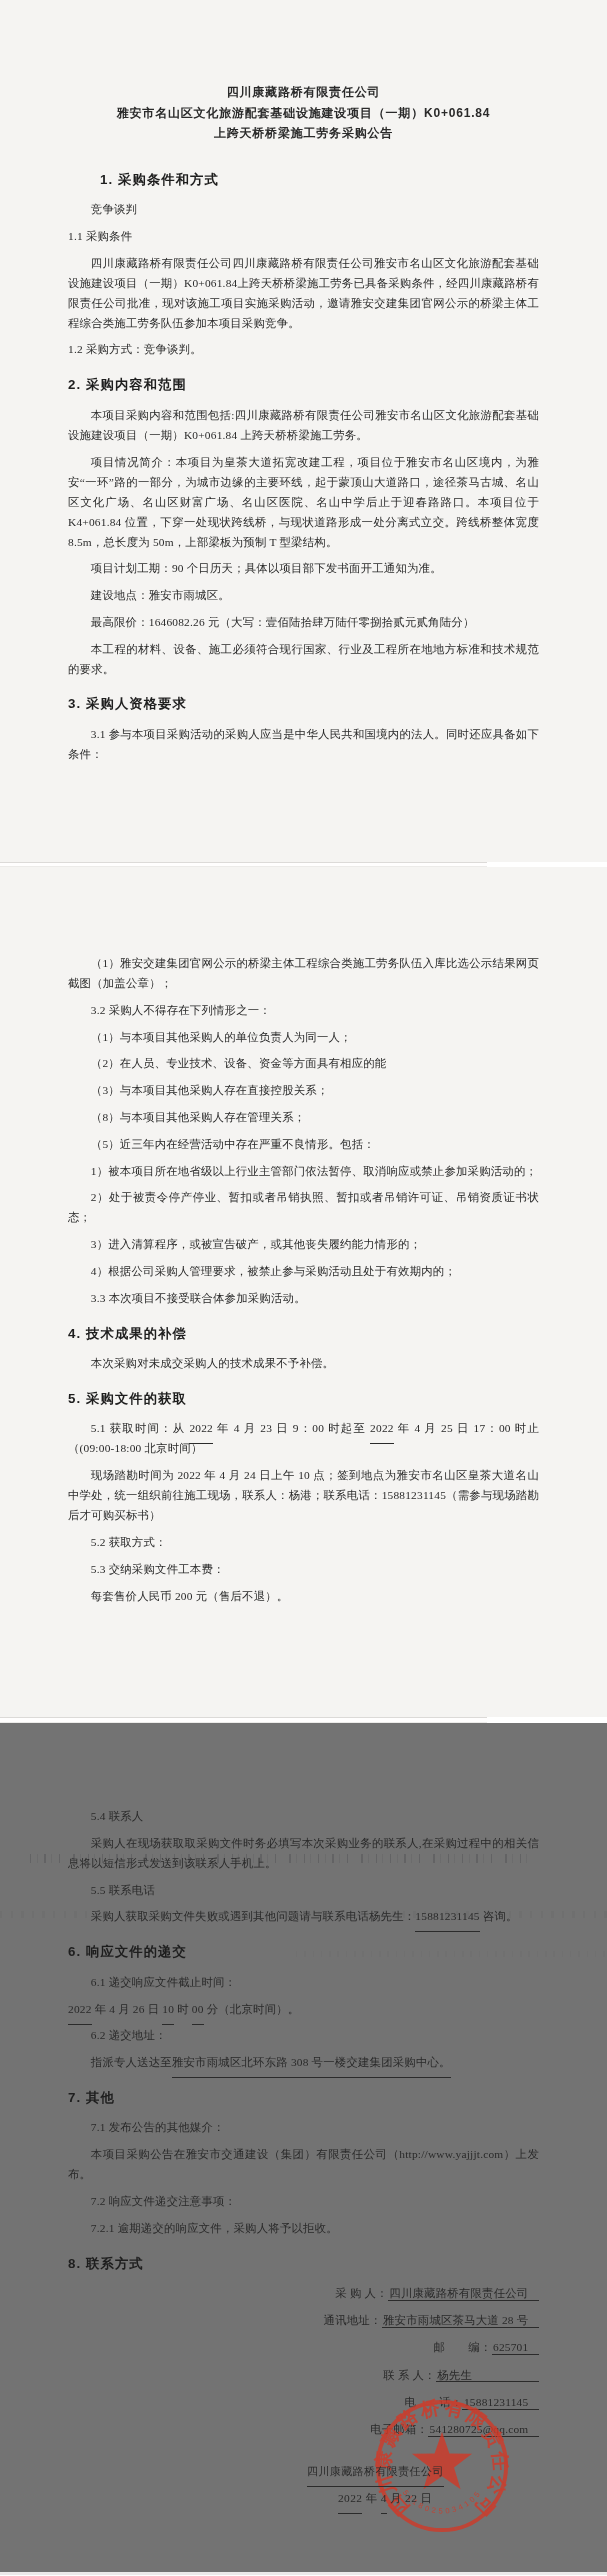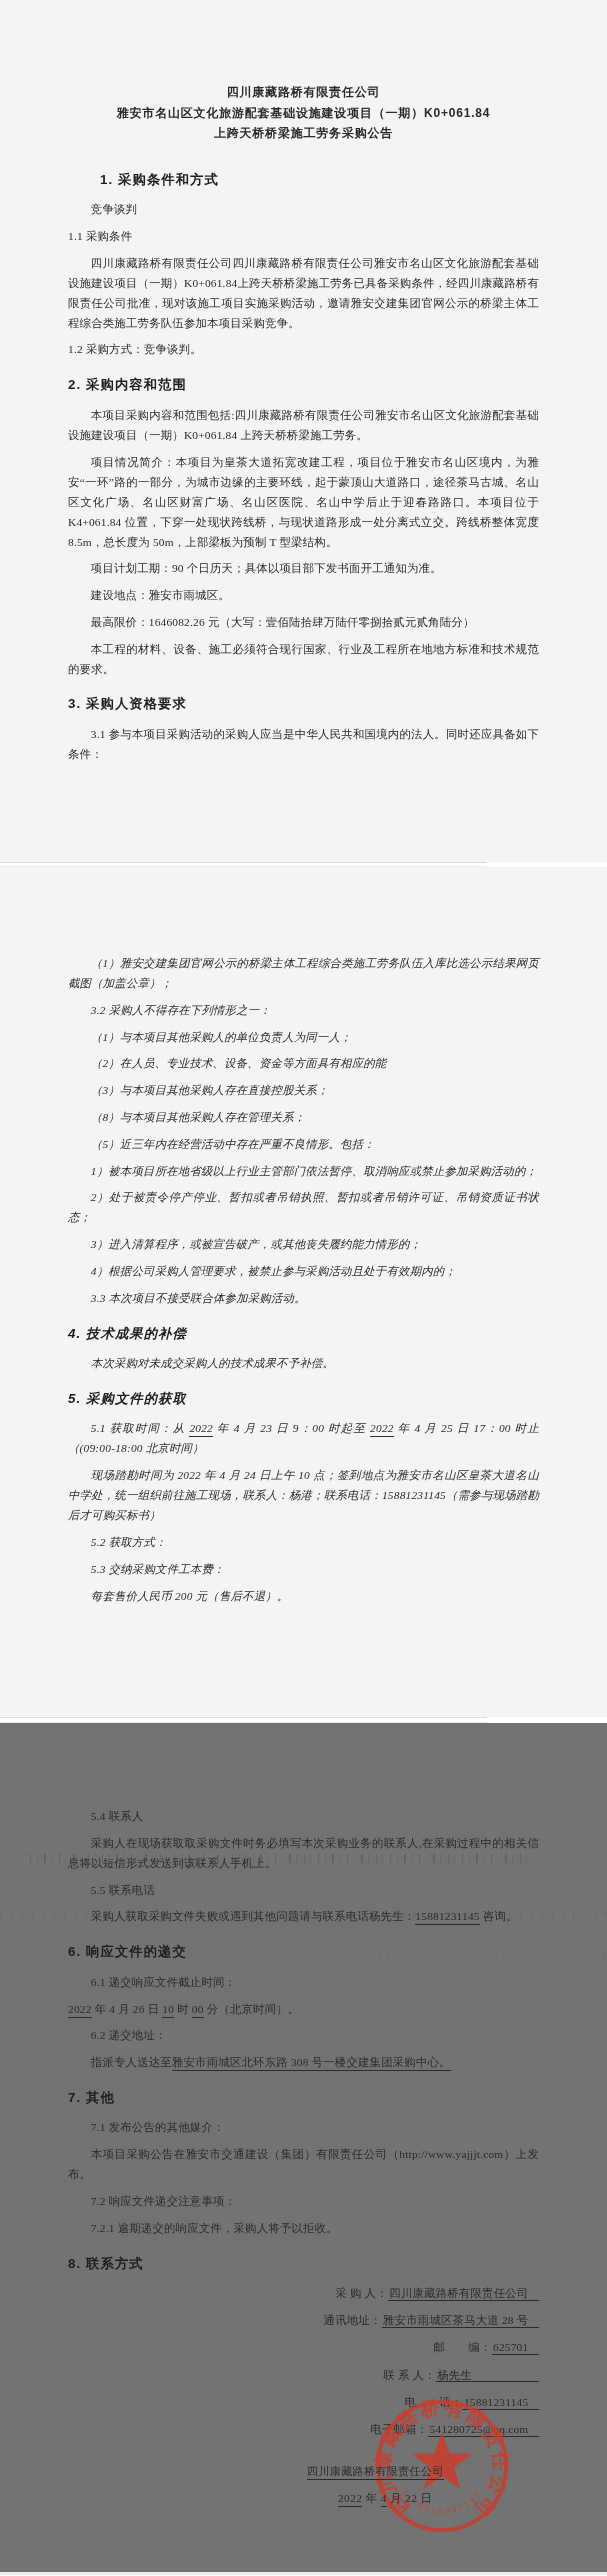--- a/index.html
+++ b/index.html
@@ -9,38 +9,38 @@
     color:#2a2a2a;
     -webkit-font-smoothing:antialiased;
   }
   .doc { width:487px;border-radius:29px; }
   .page {
     position:relative; width:607px; overflow:hidden;
     background:#f5f4f2;
     box-sizing:border-box;
   }
   .page1 { height:862px; }
-  .page2 { height:850px;font-style:italic; }
+  .page2 { height:850px; }
   .page3 { height:852px; background:#737373; border-bottom:3px solid #eceaea; }
   .gap { height:5.3px; background:#fffefe; border-top:0.8px solid #dcdad8; border-bottom:0.8px solid #ecebe9; box-sizing:border-box; }
   .gap2 { height:6px; }
   .content { padding:0 68px; }
   .pad1 { padding-top:82px; }
   .pad2 { padding-top:79px; }
   .pad3 { padding-top:76px; }
 
   .title { text-align:center; font-family:"Liberation Sans",sans-serif; font-weight:700; font-size:12px; line-height:20.5px; letter-spacing:0.8px; margin:0; }
   .sec {
     font-family:"Liberation Sans",sans-serif; font-weight:700;
     font-size:13.3px; line-height:18px; margin:16.7px 0 10.6px; color:#1e1e1e; letter-spacing:1.1px;
   }
   .sec1 { margin-top:27px;margin-left:32px; }
   p.t { margin:6.8px 0; font-size:11.4px; line-height:20px; text-align:justify; letter-spacing:0.2px; }
   .indent { text-indent:2em; }
-  .u { border-bottom:0.8px solid #2b2b2b; padding-bottom:2px; }
+  .u { border-bottom:0.8px solid #2b2b2b; padding-bottom:9px; }
   .contact-row { margin:7.2px 0; font-size:11.4px; line-height:20px; letter-spacing:0.2px;text-align:right; }
   .contact-row .val { border-bottom:0.8px solid #2b2b2b; padding:0 10.6px 0.8px 1.5px; }
   .contact-row .ext { padding-right:67px; }
 
   
   .noise { position:absolute; pointer-events:none; }
   .n1 { left:30px; top:131px; width:501px; height:9px; opacity:.45;
         background:repeating-linear-gradient(90deg, rgba(50,50,55,.55) 0 1.5px, transparent 1.5px 6.8px, rgba(70,70,75,.35) 6.8px 7.6px, transparent 7.6px 14.4px);
         filter:blur(0.5px); }
   .n2 { left:0; top:188px; width:607px; height:6.8px; opacity:.22;

